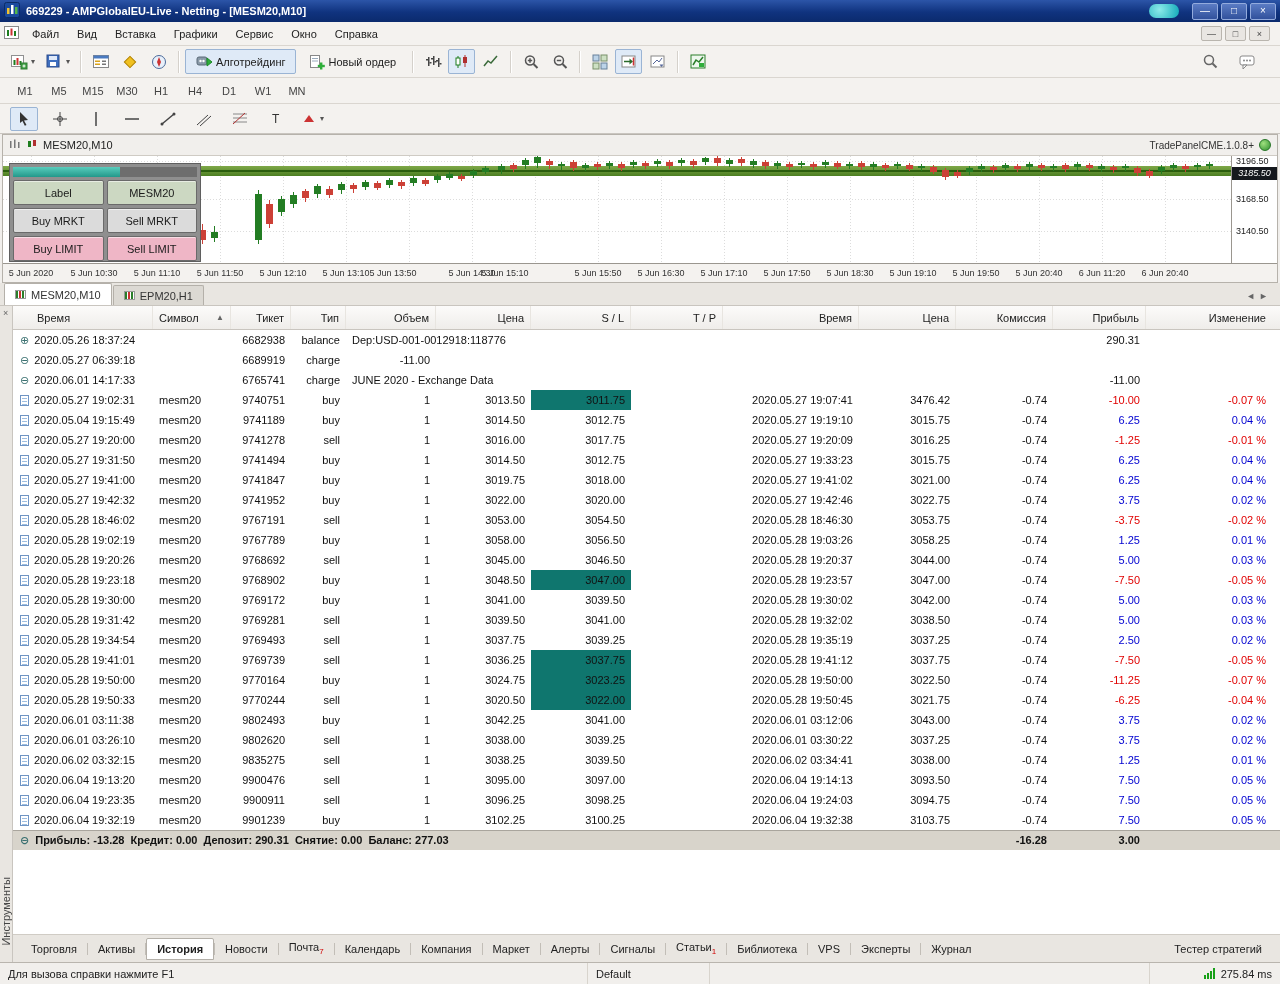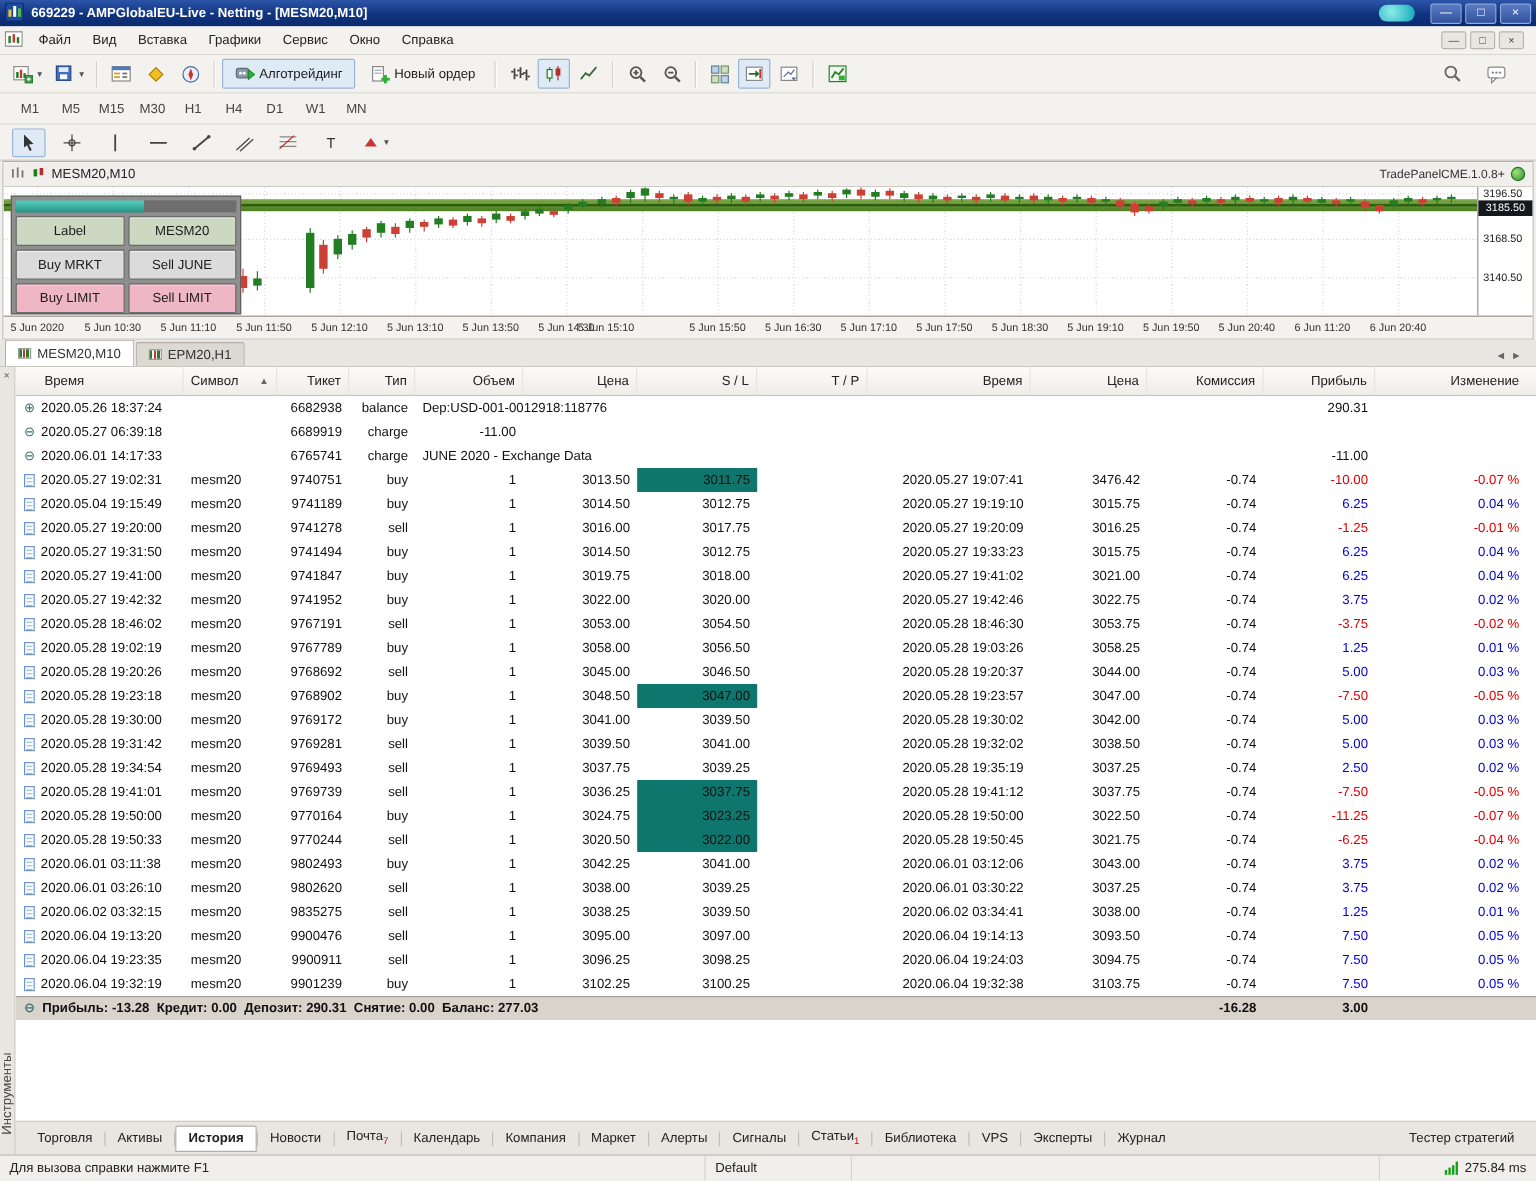--- a/index.html
+++ b/index.html
@@ -618,44 +618,44 @@
         <div class="tp-strip">
             <div class="tp-strip-fill"></div>
           </div>
         <div>
             <div class="tp-row tp-label">
               <div class="tp-btn">Label</div>
               <div class="tp-btn">MESM20</div>
             </div>
             <div class="tp-row tp-mrkt">
               <div class="tp-btn">Buy MRKT</div>
-              <div class="tp-btn">Sell JUNE</div>
+              <div class="tp-btn">Sell MRKT</div>
             </div>
             <div class="tp-row tp-limit">
               <div class="tp-btn">Buy LIMIT</div>
               <div class="tp-btn">Sell LIMIT</div>
             </div>
           </div>
       </div>
     </div>
 
     <div class="price-axis">
         <div class="plabel" style="top: 0px;">3196.50</div>
-        <div class="pbox" style="top: 11px;">3185.50</div>
+        <div class="pbox" style="top: 11px; font-style: italic;">3185.50</div>
         <div class="plabel" style="top: 38px;">3168.50</div>
         <div class="plabel" style="top: 70px;">3140.50</div>
       </div>
     <div class="time-axis">
         <div class="tlabel" style="left: -2px;">5 Jun 2020</div>
         <div class="tlabel" style="left: 61px;">5 Jun 10:30</div>
         <div class="tlabel" style="left: 124px;">5 Jun 11:10</div>
         <div class="tlabel" style="left: 187px;">5 Jun 11:50</div>
         <div class="tlabel" style="left: 250px;">5 Jun 12:10</div>
         <div class="tlabel" style="left: 313px;">5 Jun 13:10</div>
-        <div class="tlabel" style="left: 376px;">5 Jun 13:50</div>
+        <div class="tlabel" style="left: 360px;">5 Jun 13:50</div>
         <div class="tlabel" style="left: 439px;">5 Jun 14:30</div>
         <div class="tlabel" style="left: 472px;">5 Jun 15:10</div>
         <div class="tlabel" style="left: 565px;">5 Jun 15:50</div>
         <div class="tlabel" style="left: 628px;">5 Jun 16:30</div>
         <div class="tlabel" style="left: 691px;">5 Jun 17:10</div>
         <div class="tlabel" style="left: 754px;">5 Jun 17:50</div>
         <div class="tlabel" style="left: 817px;">5 Jun 18:30</div>
         <div class="tlabel" style="left: 880px;">5 Jun 19:10</div>
         <div class="tlabel" style="left: 943px;">5 Jun 19:50</div>
         <div class="tlabel" style="left: 1006px;">5 Jun 20:40</div>

